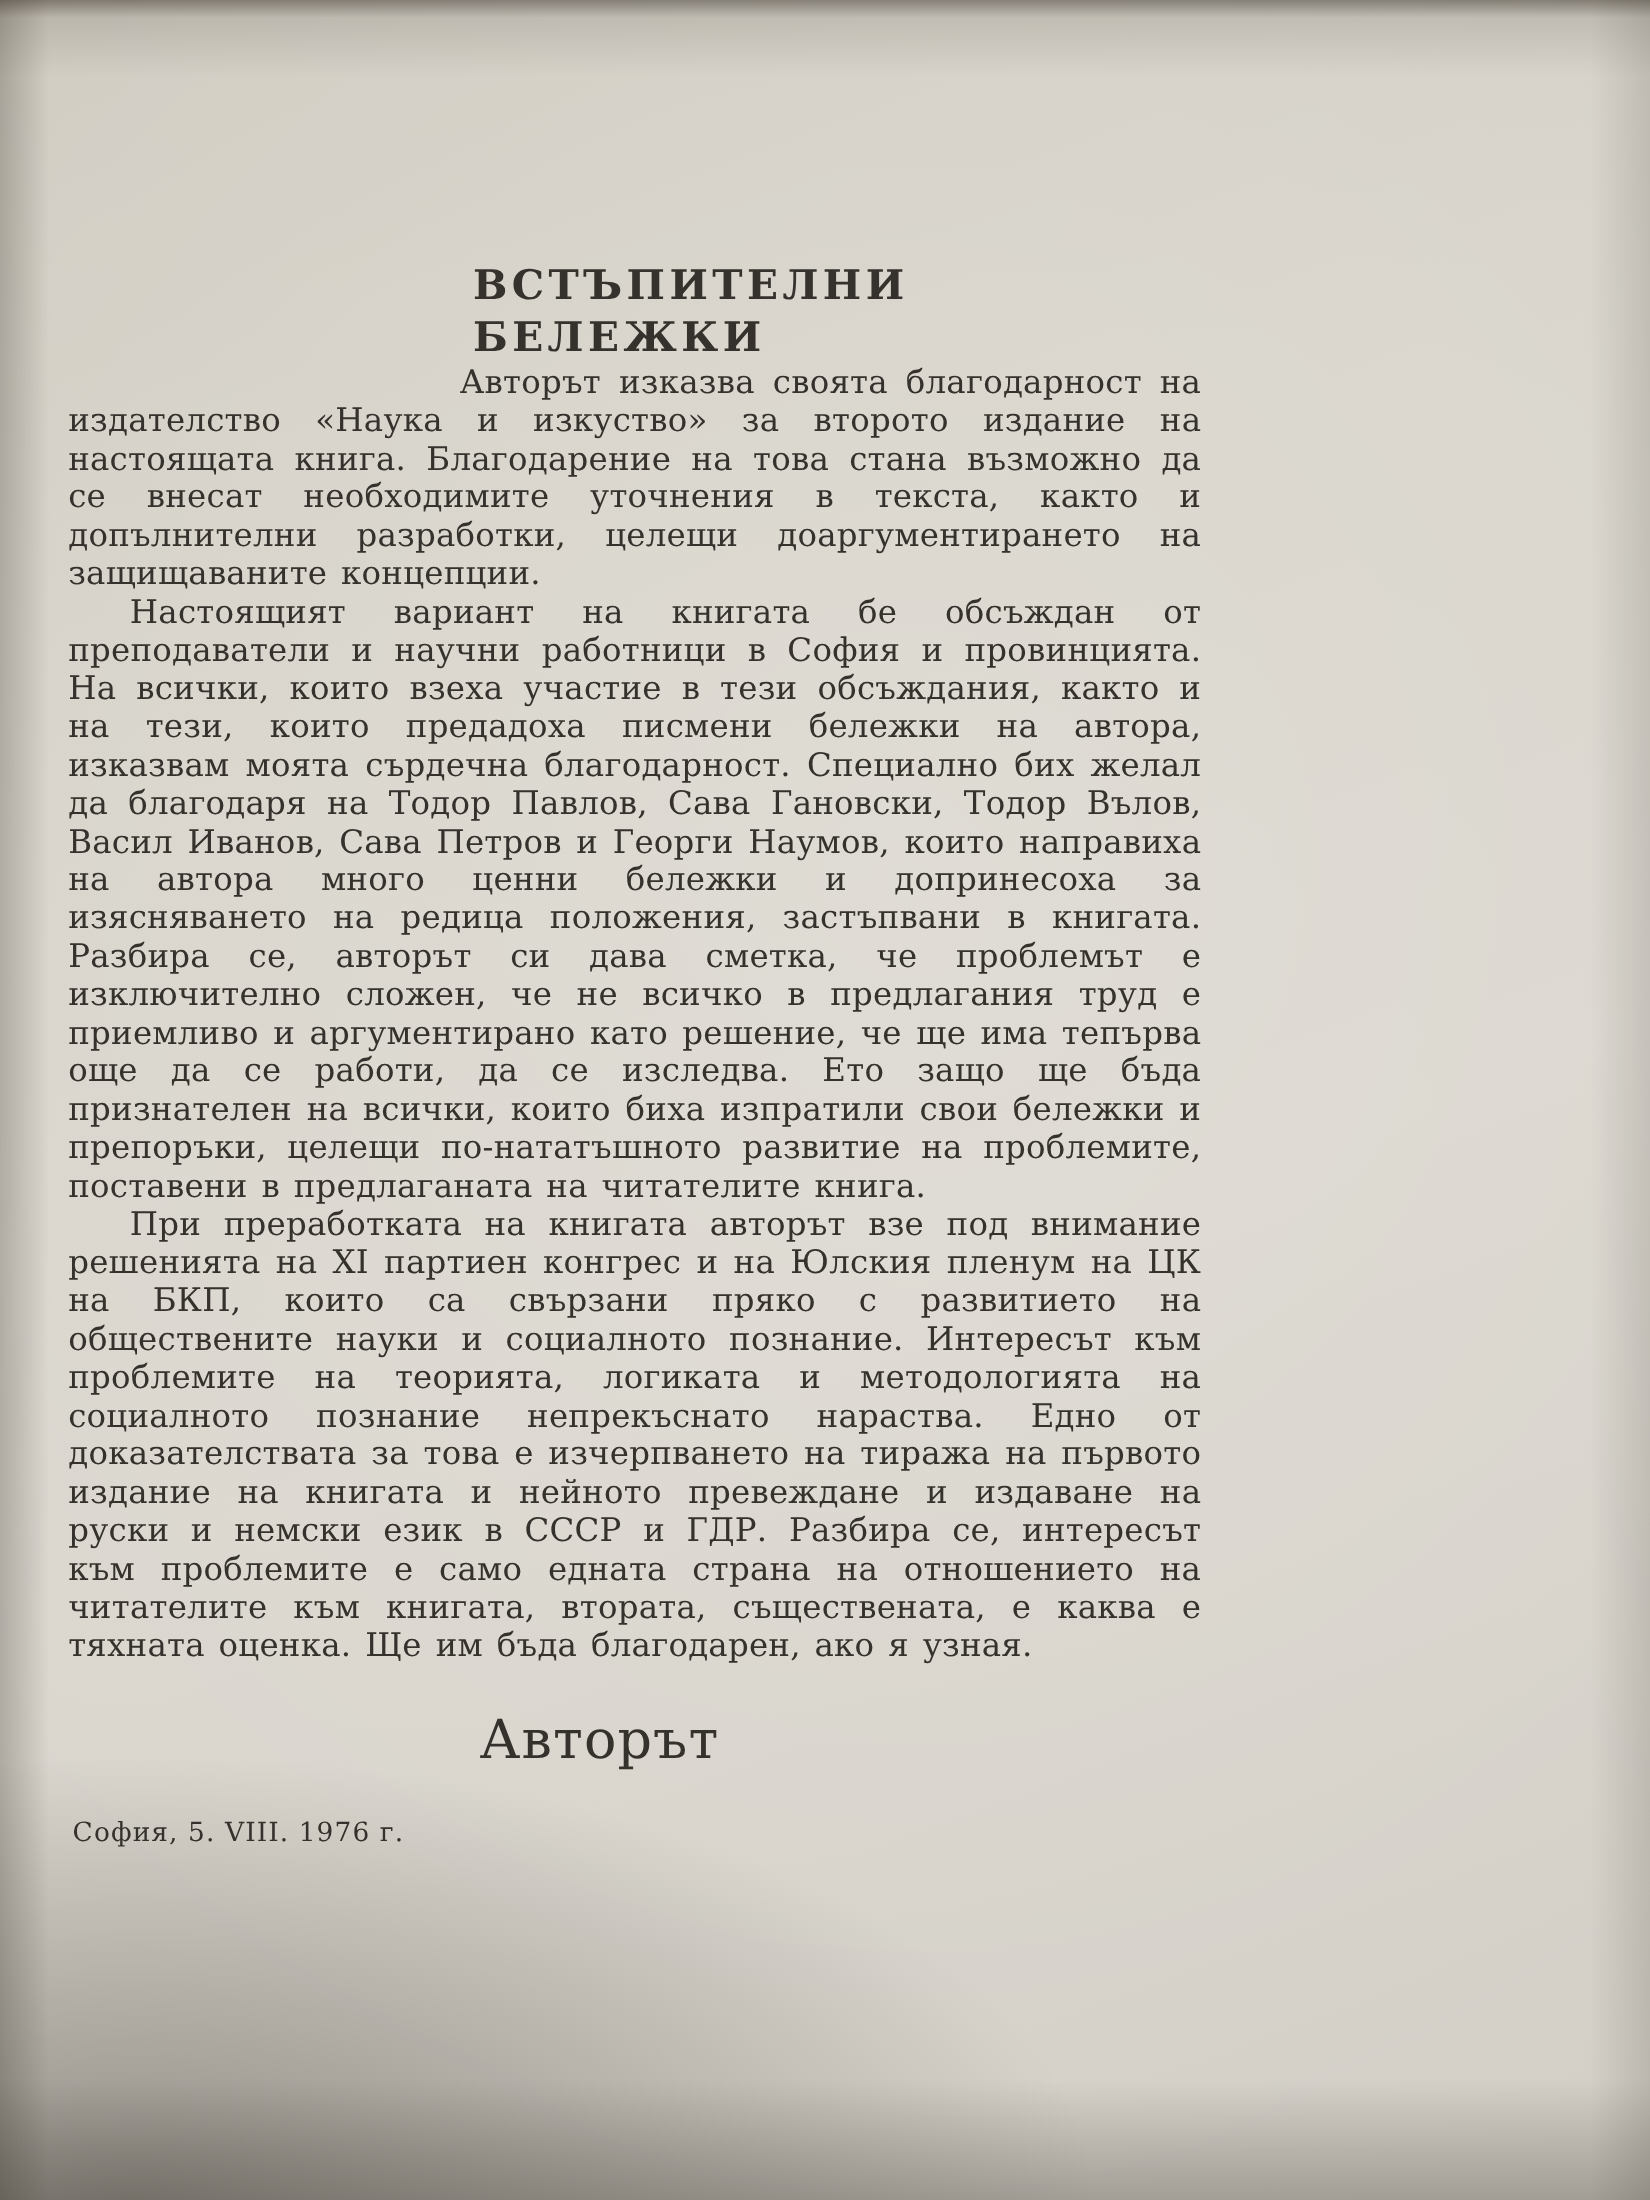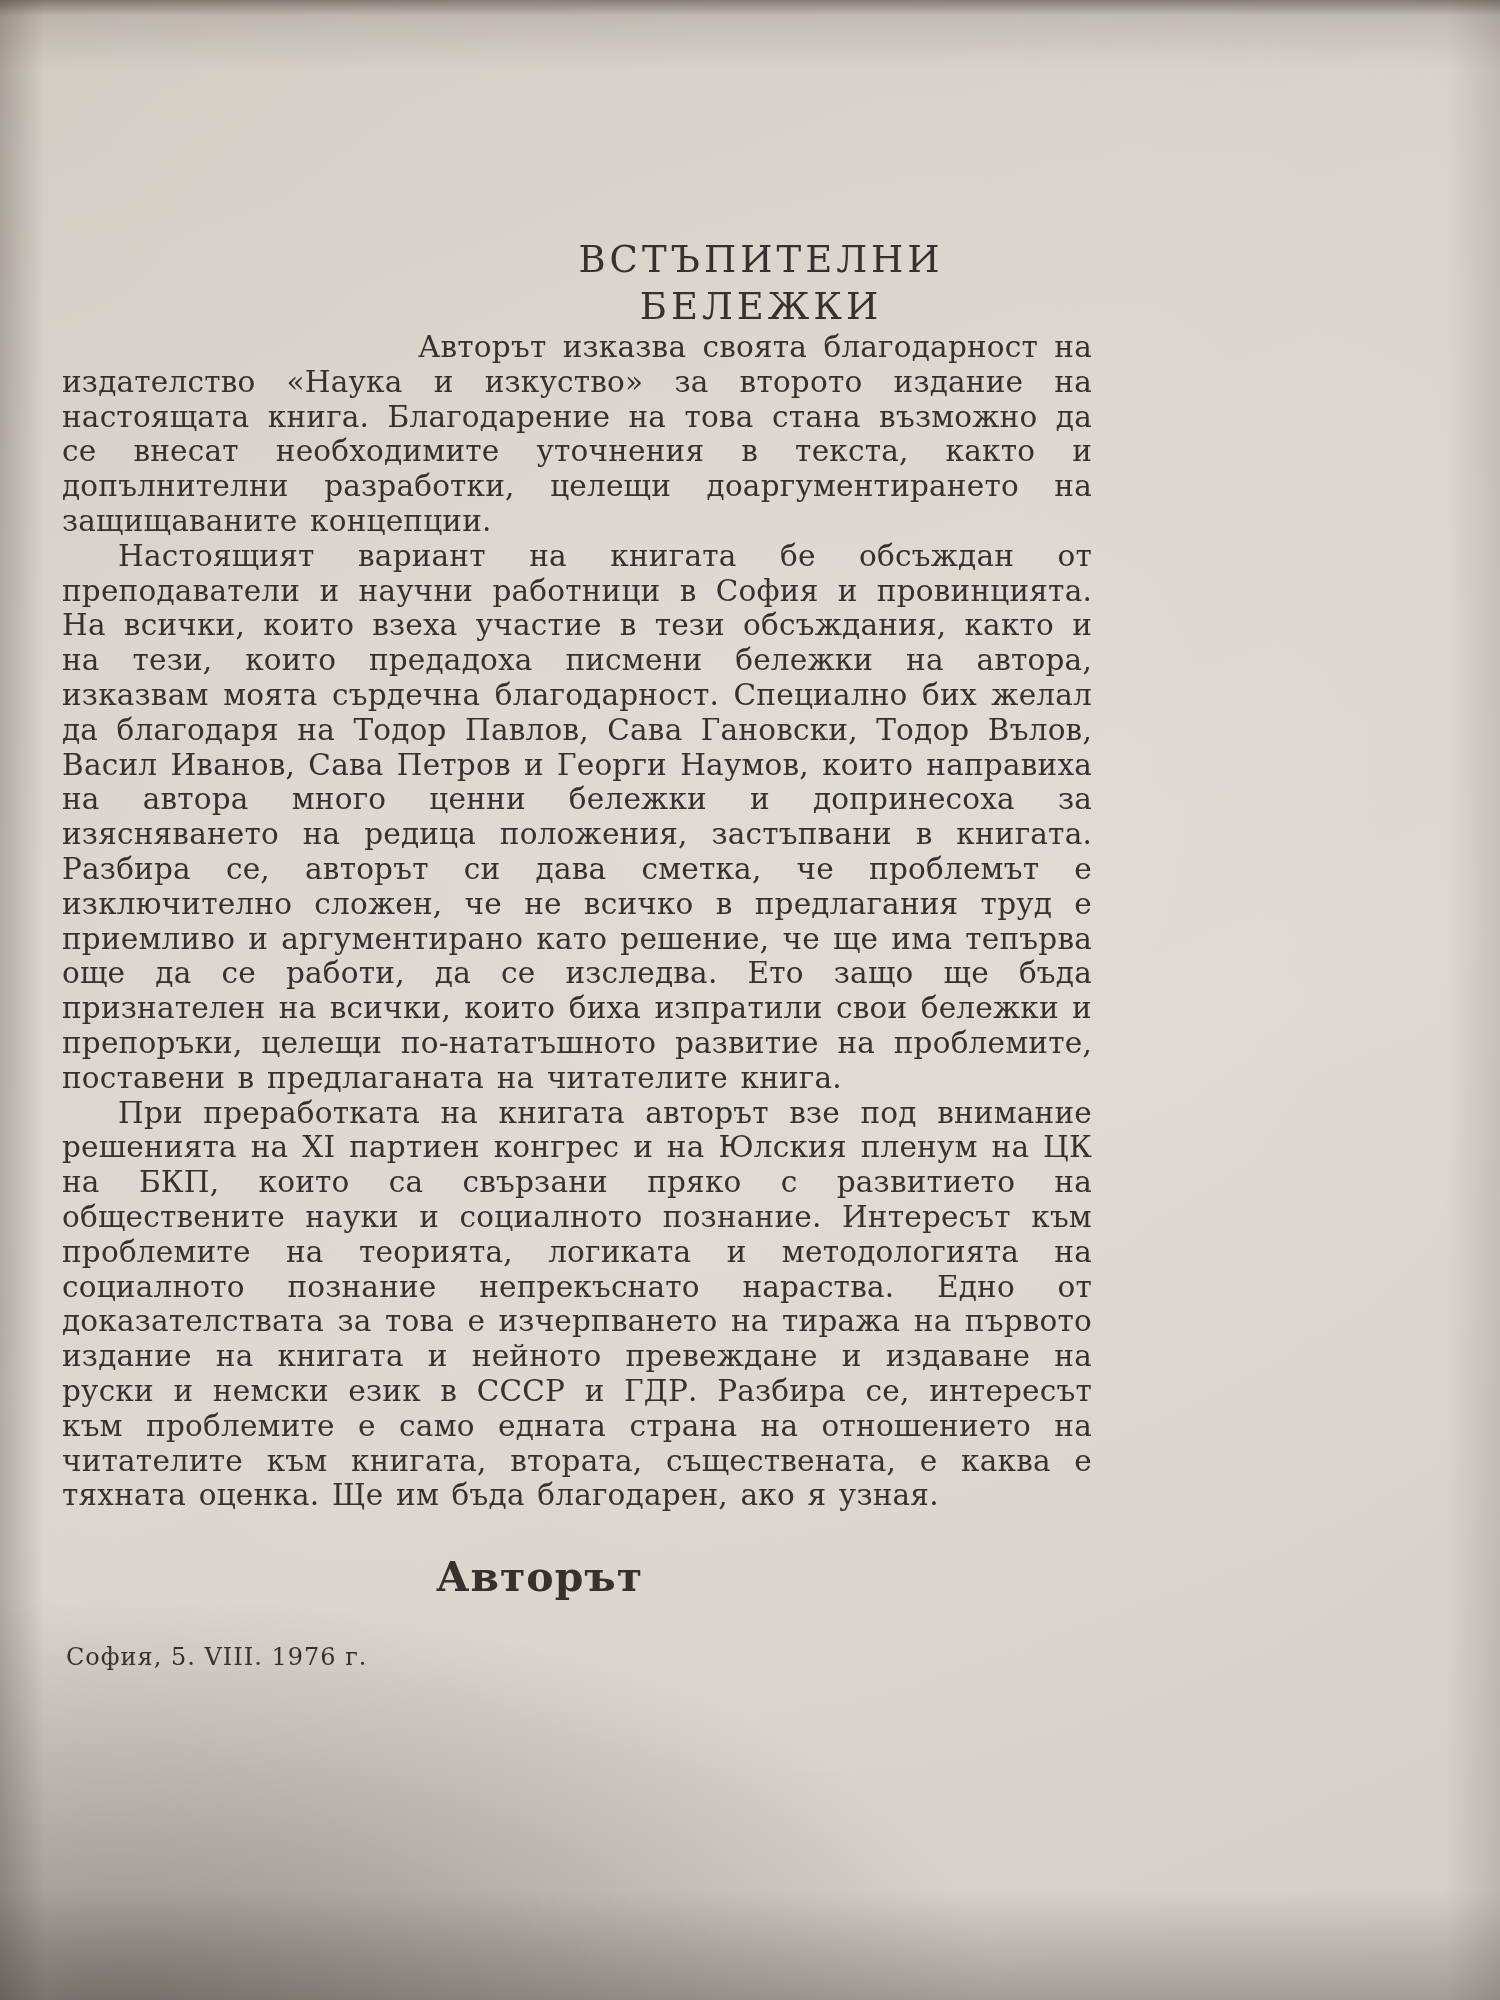--- a/index.html
+++ b/index.html
@@ -32,22 +32,21 @@
     left: 62px;
     top: 236px;
     width: 1030px;
     color: #35322d;
   }
   .title {
     margin: 0 0 0 368px;
     font-size: 37px;
     line-height: 47px;
     letter-spacing: 4px;
-    font-weight: 400;
-    text-align: center;
+    font-weight: 700;
   }
   .title-line {
     display: block;
   }
   .bodytext {
   }
   .bodytext p {
     margin: 0;
     font-size: 29.5px;
     line-height: 34.8px;
@@ -56,22 +55,22 @@
     word-spacing: 3px;
   }
   p.first-para {
     text-indent: 356px;
   }
   p.indent-para {
     text-indent: 56px;
   }
   .signature {
     margin: 40px 0 5px 374px;
-    font-size: 41px;
-    font-weight: bold;
+    font-size: 49px;
+    font-weight: normal;
     letter-spacing: 1px;
   }
   .dateline {
     margin: 42px 0 0 4px;
     font-size: 24px;
     letter-spacing: 1px;
   }
 </style>
 </head>
 <body>

